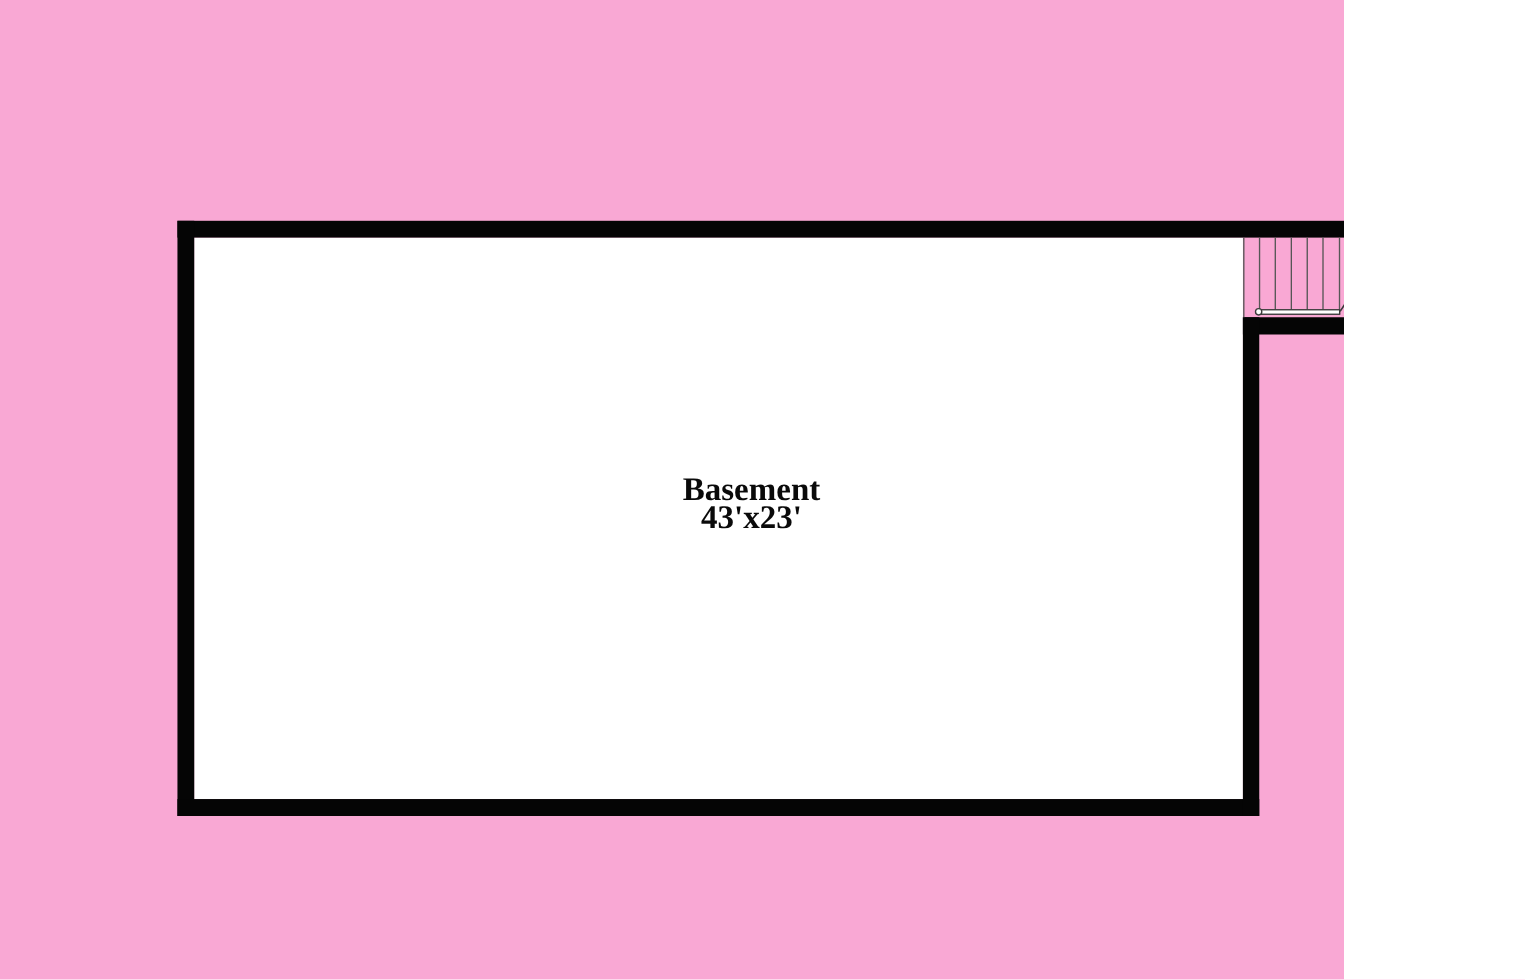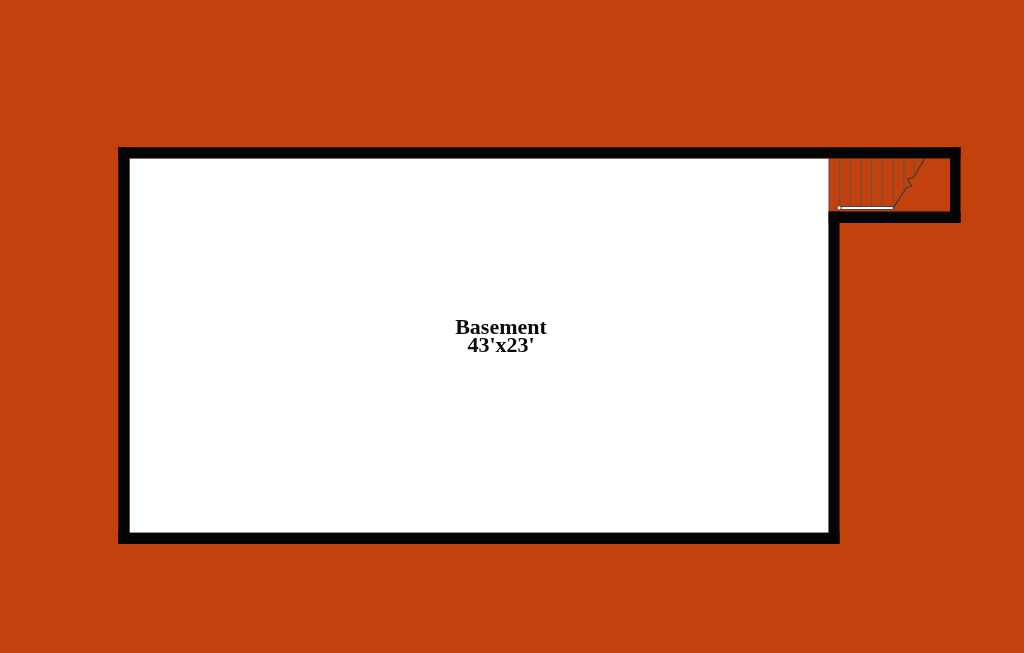--- a/index.html
+++ b/index.html
@@ -1,16 +1,16 @@
 <!DOCTYPE html>
 <html><head>
 <meta charset="utf-8">
 <style>
   html,body{margin:0;padding:0;background:#ffffff;}
-  .page{position:relative;width:1024px;height:653px;background:#c2410c;overflow:hidden;}
+  .page{position:relative;width:896px;height:653px;background:#f9a8d4;overflow:hidden;}
   svg{display:block;}
 </style>
 </head>
 <body>
 <div class="page">
 <svg width="1024" height="653" viewBox="0 0 1024 653">
 
   <rect x="129.5" y="158.4" width="699.1" height="374.3" fill="#ffffff"></rect>
 
   <rect x="118.3" y="147.2" width="842.2" height="11.2" fill="#050505"></rect>

